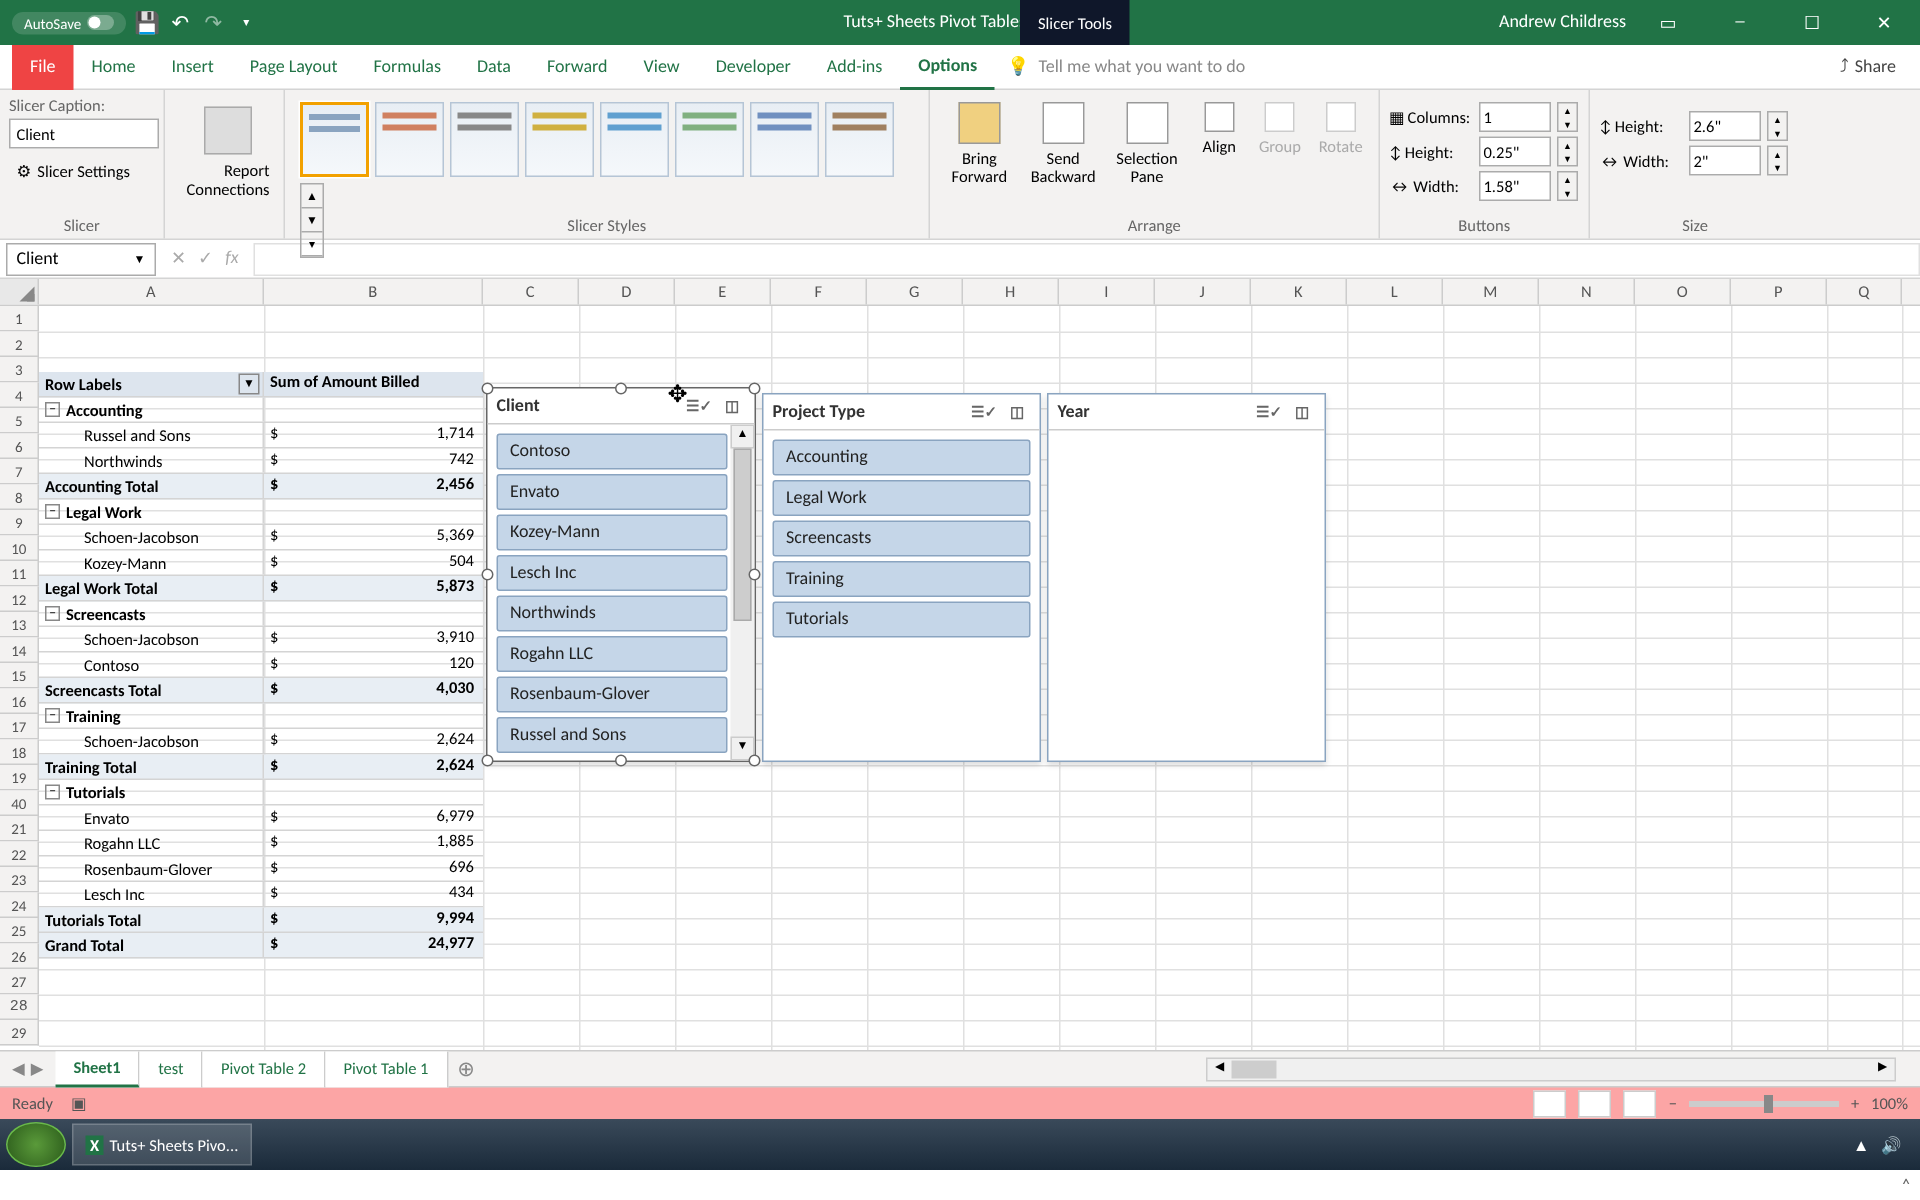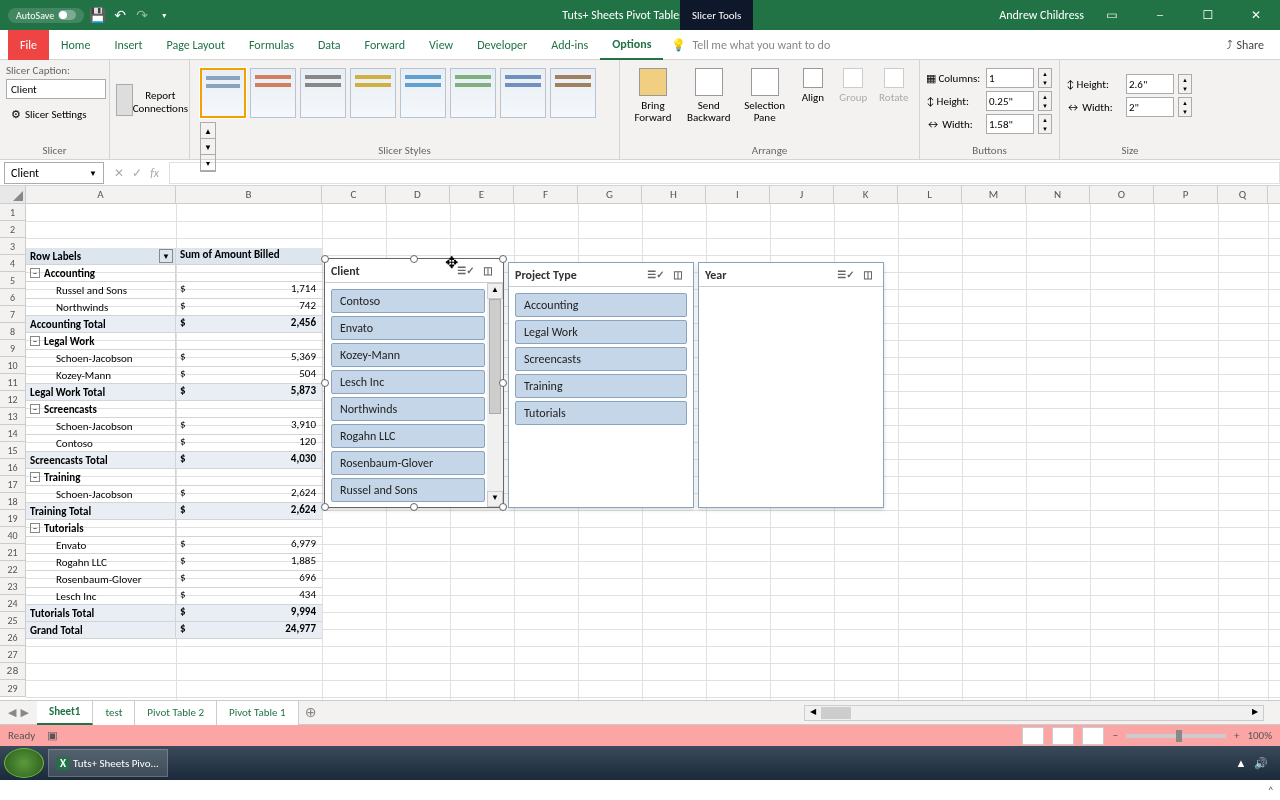--- a/index.html
+++ b/index.html
@@ -19,21 +19,21 @@
 .rtab.file{background:#ef4444;color:#fff}
 .rtab.active{color:#217346;border-bottom:2px solid #217346;font-weight:600}
 .rtab-tell{margin-left:8px;color:#888;display:flex;align-items:center;gap:6px}
 .rtab-share{margin-left:auto;margin-right:16px;display:flex;align-items:center;gap:4px;color:#444}
 .ribbon-body{height:100px;background:#f3f2f1;border-bottom:1px solid #d4d4d4;display:flex;font-size:11px}
 .rgroup{border-right:1px solid #d4d4d4;padding:4px 6px 0;display:flex;flex-direction:column;position:relative}
 .rgroup-label{position:absolute;bottom:2px;left:0;right:0;text-align:center;color:#666;font-size:11px}
 .cap-label{color:#666;font-size:11px}
 .cap-input{width:100px;height:20px;border:1px solid #ababab;background:#fff;padding:0 4px;font-size:11px;margin-top:2px}
 .settings-btn{margin-top:6px;font-size:11px;display:flex;align-items:center;gap:4px;border:1px solid transparent;padding:2px 4px}
-.big-btn{display:flex;flex-direction:row;align-items:center;justify-content:center;width:72px;height:76px;font-size:11px;text-align:center;line-height:1.2}
+.big-btn{display:flex;flex-direction:column;align-items:center;justify-content:center;width:72px;height:76px;font-size:11px;text-align:right;line-height:1.2}
 .big-icon{width:32px;height:32px;margin-bottom:4px;background:#ddd;border:1px solid #aaa}
 .styles-row{display:flex;gap:4px;padding:4px;flex-wrap:wrap;width:410px;height:76px;align-content:flex-start}
 .style-sw{width:46px;height:50px;border:1px solid #b5c5d6;background:linear-gradient(#e8eef4,#f5f8fb);position:relative}
 .style-sw::before,.style-sw::after{content:"";position:absolute;left:4px;right:4px;height:4px;background:#8aa4c0}
 .style-sw::before{top:6px}
 .style-sw::after{top:14px}
 .style-sw.sel{border:2px solid #f2a100;outline:1px solid #fff}
 .sw2::before,.sw2::after{background:#d08060}
 .sw3::before,.sw3::after{background:#888}
 .sw4::before,.sw4::after{background:#d0b040}

